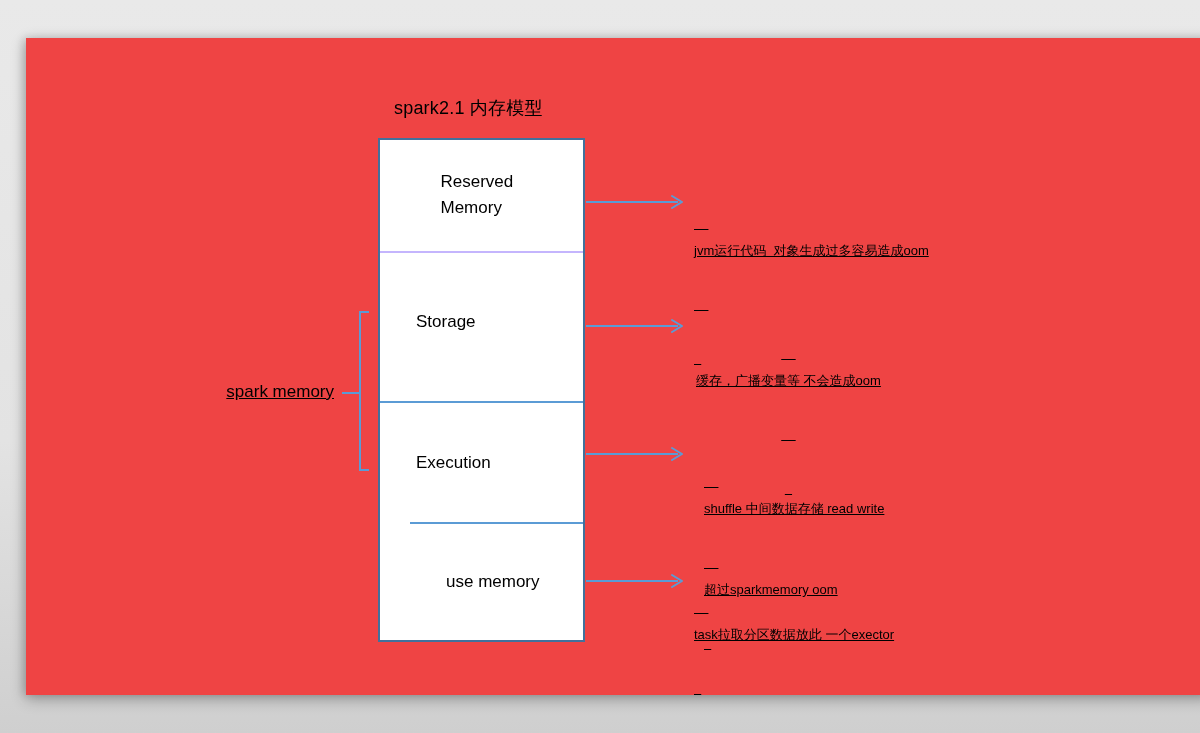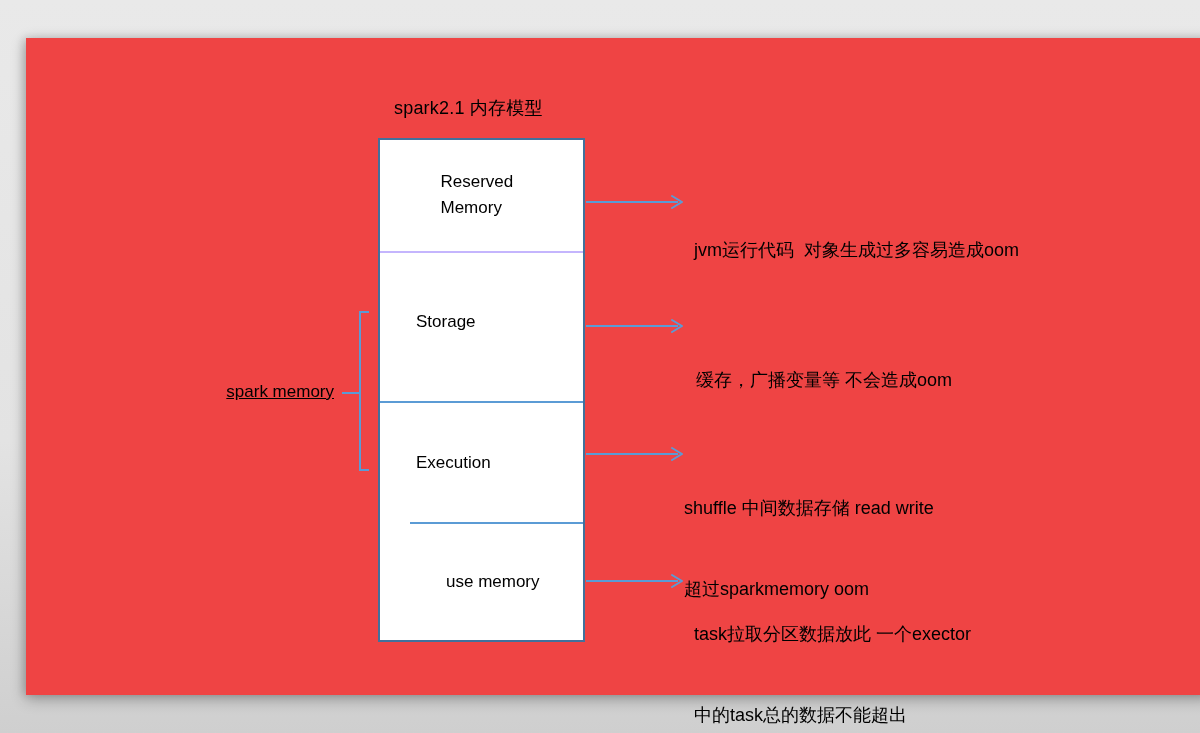--- a/index.html
+++ b/index.html
@@ -39,25 +39,25 @@
   .sec-3{height:125px;border-top:2px solid #5B9BD5;margin-top:10px;}
   .sec-4{height:121px;border-top:2px solid #5B9BD5;margin-left:30px;}
   
   .arrow{position:absolute;left:560px;width:102px;height:20px;}
   .arrow-1{top:154px;}
   .arrow-2{top:278px;}
   .arrow-3{top:406px;}
   .arrow-4{top:533px;}
   
   .desc{
-    position:absolute;font-size:18px;line-height:27px;white-space:pre;
+    position:absolute;font-size:13px;line-height:27px;white-space:pre;text-decoration:underline;
   }
   .desc-1{left:668px;top:145px;}
   .desc-2{left:670px;top:275px;text-align:center;}
-  .desc-3{left:658px;top:403px;}
+  .desc-3{left:678px;top:403px;}
   .desc-4{left:668px;top:529px;}
   
   .group-label{
     position:absolute;left:150px;top:344px;width:158px;
     text-align:right;font-size:17px;text-decoration:underline;
   }
   .bracket-part{position:absolute;background:#5B9BD5;}
   .bracket-v{left:333px;top:273px;width:2px;height:160px;}
   .bracket-tick-top{left:334px;top:273px;width:9px;height:2px;}
   .bracket-tick-bottom{left:334px;top:431px;width:9px;height:2px;}
@@ -115,16 +115,15 @@
   <div class="desc desc-2">
     <div>缓存，广播变量等 不会造成oom</div>
     <div></div>
   </div>
   <div class="desc desc-3">
     <div>shuffle 中间数据存储 read write</div>
     <div>超过sparkmemory oom</div>
   </div>
   <div class="desc desc-4">
     <div>task拉取分区数据放此 一个exector</div>
-    <div>中的task总的数据不能超出</div>
   </div>
 
 </div>
 
 </body></html>

